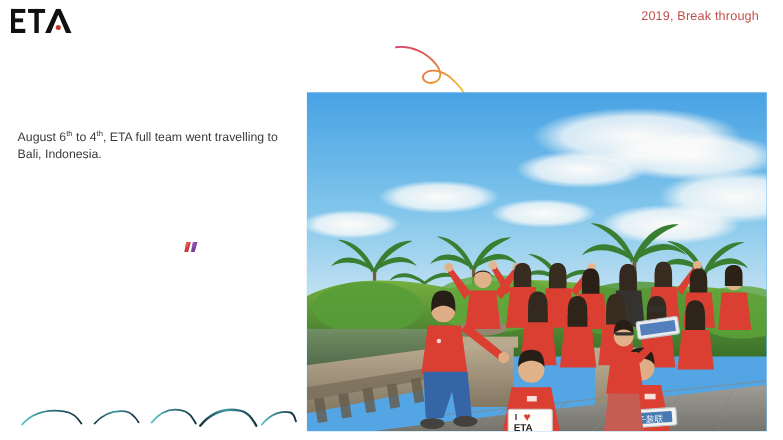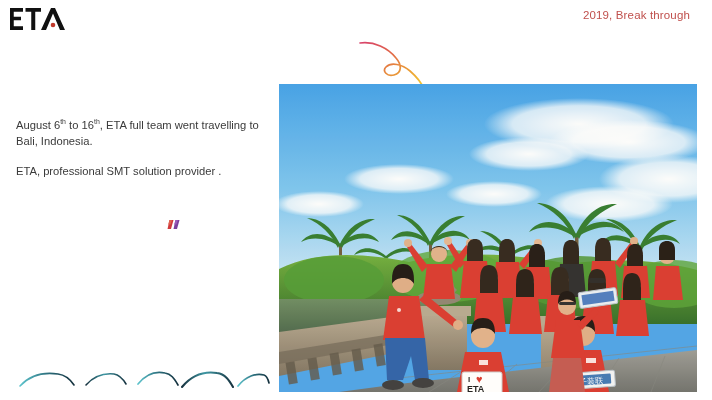--- a/index.html
+++ b/index.html
@@ -108,23 +108,22 @@
     <rect x="42.5" y="0" width="8" height="44" fill="#111111"></rect>
 
     <polygon points="82,0 90,0 110,44 100,44 86,11 72,44 62,44" fill="#111111"></polygon>
     <circle cx="86" cy="34" r="4.6" fill="#c0392b"></circle>
   </svg>
 </div>
 
 <div id="tagline">2019, Break through</div>
 
 <div id="body-copy">
-  <p><span>August 6</span><sup>th</sup><span> to 16</span><sup>th</sup><span>, ETA full team went travelling to Bali, Indonesia.</span></p>
+  <p><span>August 6</span><sup>th</sup><span> to 4</span><sup>th</sup><span>, ETA full team went travelling to Bali, Indonesia.</span></p>
   <div class="para-gap"></div>
-  <p>ETA, professional SMT solution provider .</p>
 </div>
 
 <div id="quote-mark">
   <svg viewBox="0 0 18 16" width="18" height="16">
     <polygon points="3.5,1 7.5,1 5,10 1.5,10" fill="#d0393c"></polygon>
     <polygon points="9.5,1 13.5,1 11,10 7.5,10" fill="#7b3f9d"></polygon>
     <polygon points="3.5,1 6,1 4.4,5.5 2.2,5.5" fill="#e0624f"></polygon>
     <polygon points="9.5,1 12,1 10.4,5.5 8.2,5.5" fill="#9b5ab8"></polygon>
   </svg>
 </div>

